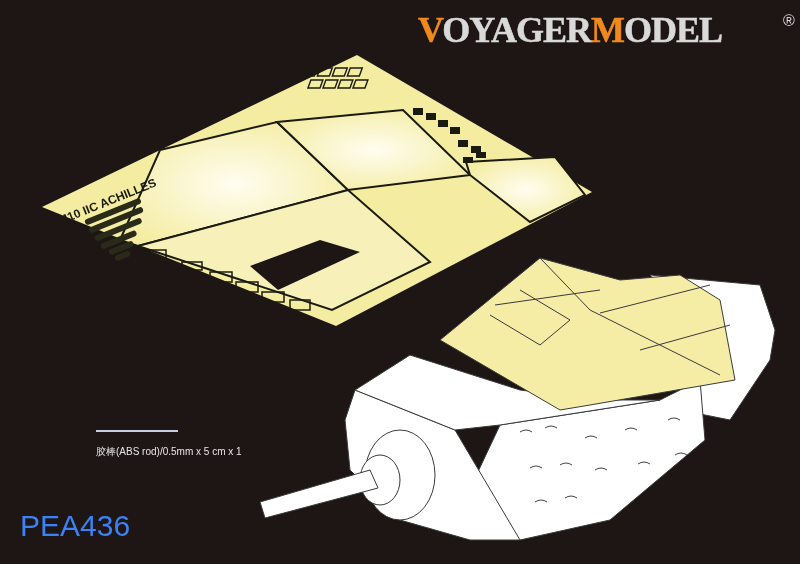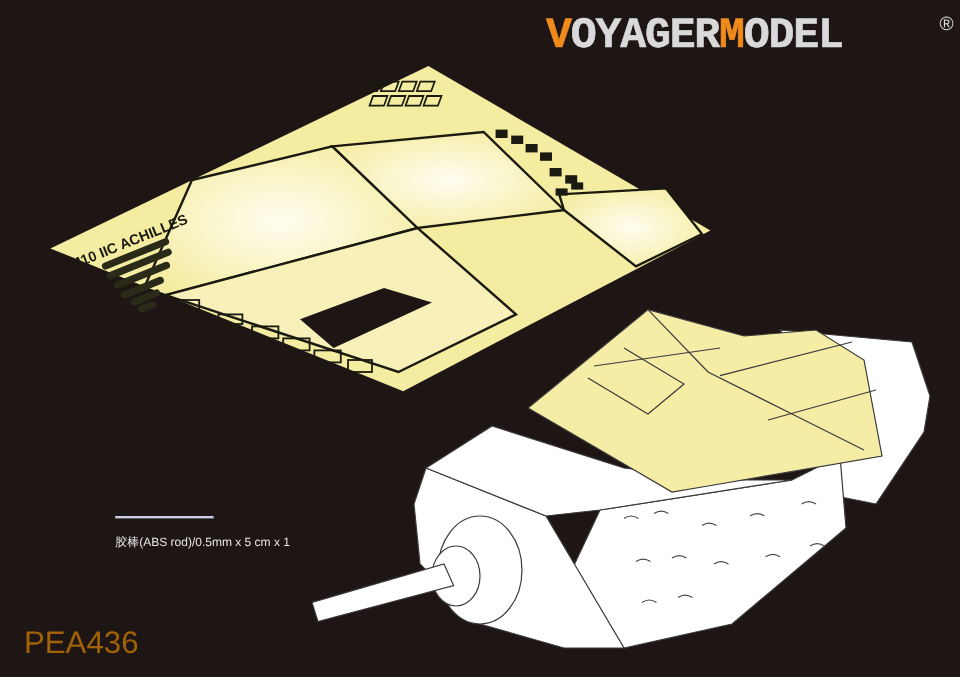--- a/index.html
+++ b/index.html
@@ -1,23 +1,23 @@
 <!DOCTYPE html>
 <html><head>
 <meta charset="utf-8">
 <style>
   html, body { margin:0; padding:0; }
   body { width:800px; height:564px; background:#1e1615; position:relative; overflow:hidden; font-family:"Liberation Sans", sans-serif; }
   .brand { position:absolute; left:418px; top:10px; }
-  .brand-name { font-family:Liberation Mono, monospace; font-weight:bold; font-size:36px; letter-spacing:-1px; color:#d9d9d9; line-height:40px; white-space:nowrap;margin-left:37px; -webkit-text-stroke:0.5px #d9d9d9; }
+  .brand-name { font-family:Liberation Serif, serif; font-weight:bold; font-size:36px; letter-spacing:-1px; color:#d9d9d9; line-height:40px; white-space:nowrap; -webkit-text-stroke:0.5px #d9d9d9; }
   .brand-name .accent { color:#f08a1c; -webkit-text-stroke:0.5px #f08a1c; }
   .reg { position:absolute; left:365px; top:2px; font-size:16px; color:#d9d9d9; }
   .rod-line { position:absolute; left:96px; top:430px; width:82px; height:2px; background:#c8cde6; }
   .rod-label { position:absolute; left:96px; top:445px; font-size:10px; color:#e6e6e6; white-space:nowrap; }
-  .code { position:absolute; left:20px; top:520px; font-size:26px; color:#a16207; letter-spacing:0px; }
+  .code { position:absolute; left:20px; top:509px; font-size:30px; color:#3b82f6; letter-spacing:0px; }
   svg.art { position:absolute; left:0; top:0; }
 </style>
 </head>
 <body>
 
 <svg class="art" width="800" height="564" viewBox="0 0 800 564">
   <defs>
     <radialGradient id="glow1" cx="0.5" cy="0.5" r="0.6">
       <stop offset="0" stop-color="#fffdf0"></stop>
       <stop offset="1" stop-color="#f4eca0"></stop>

